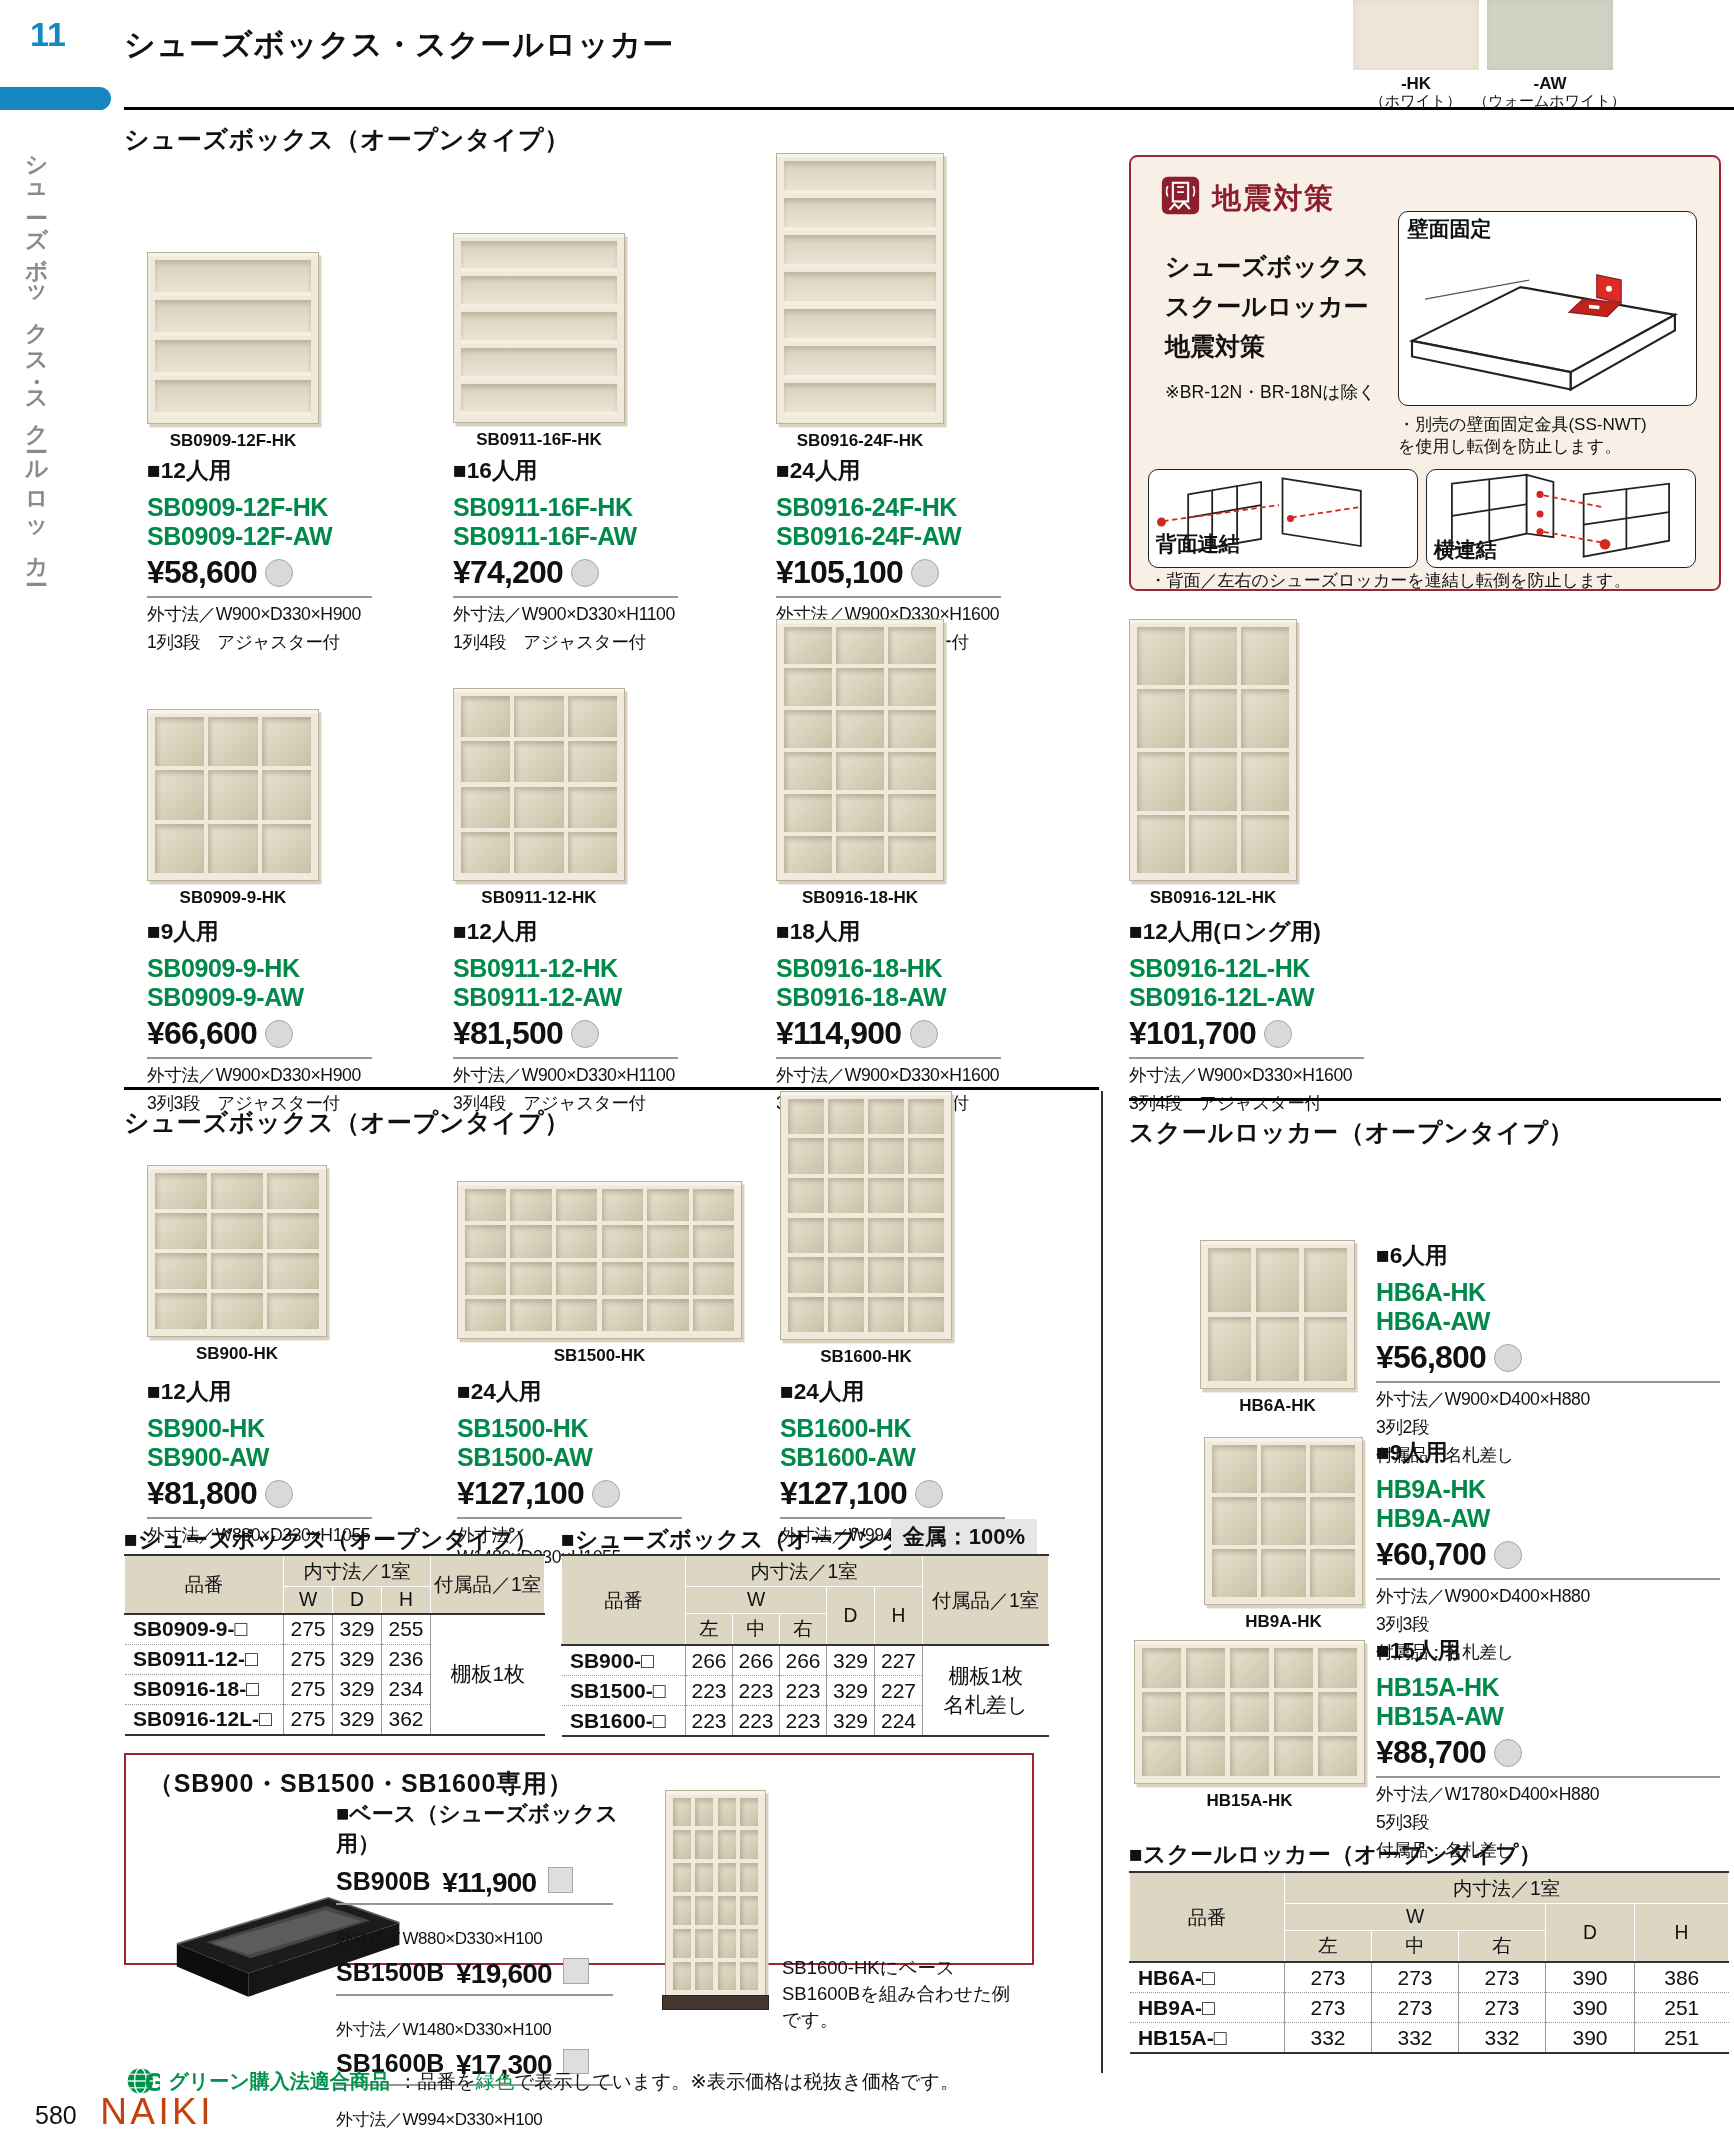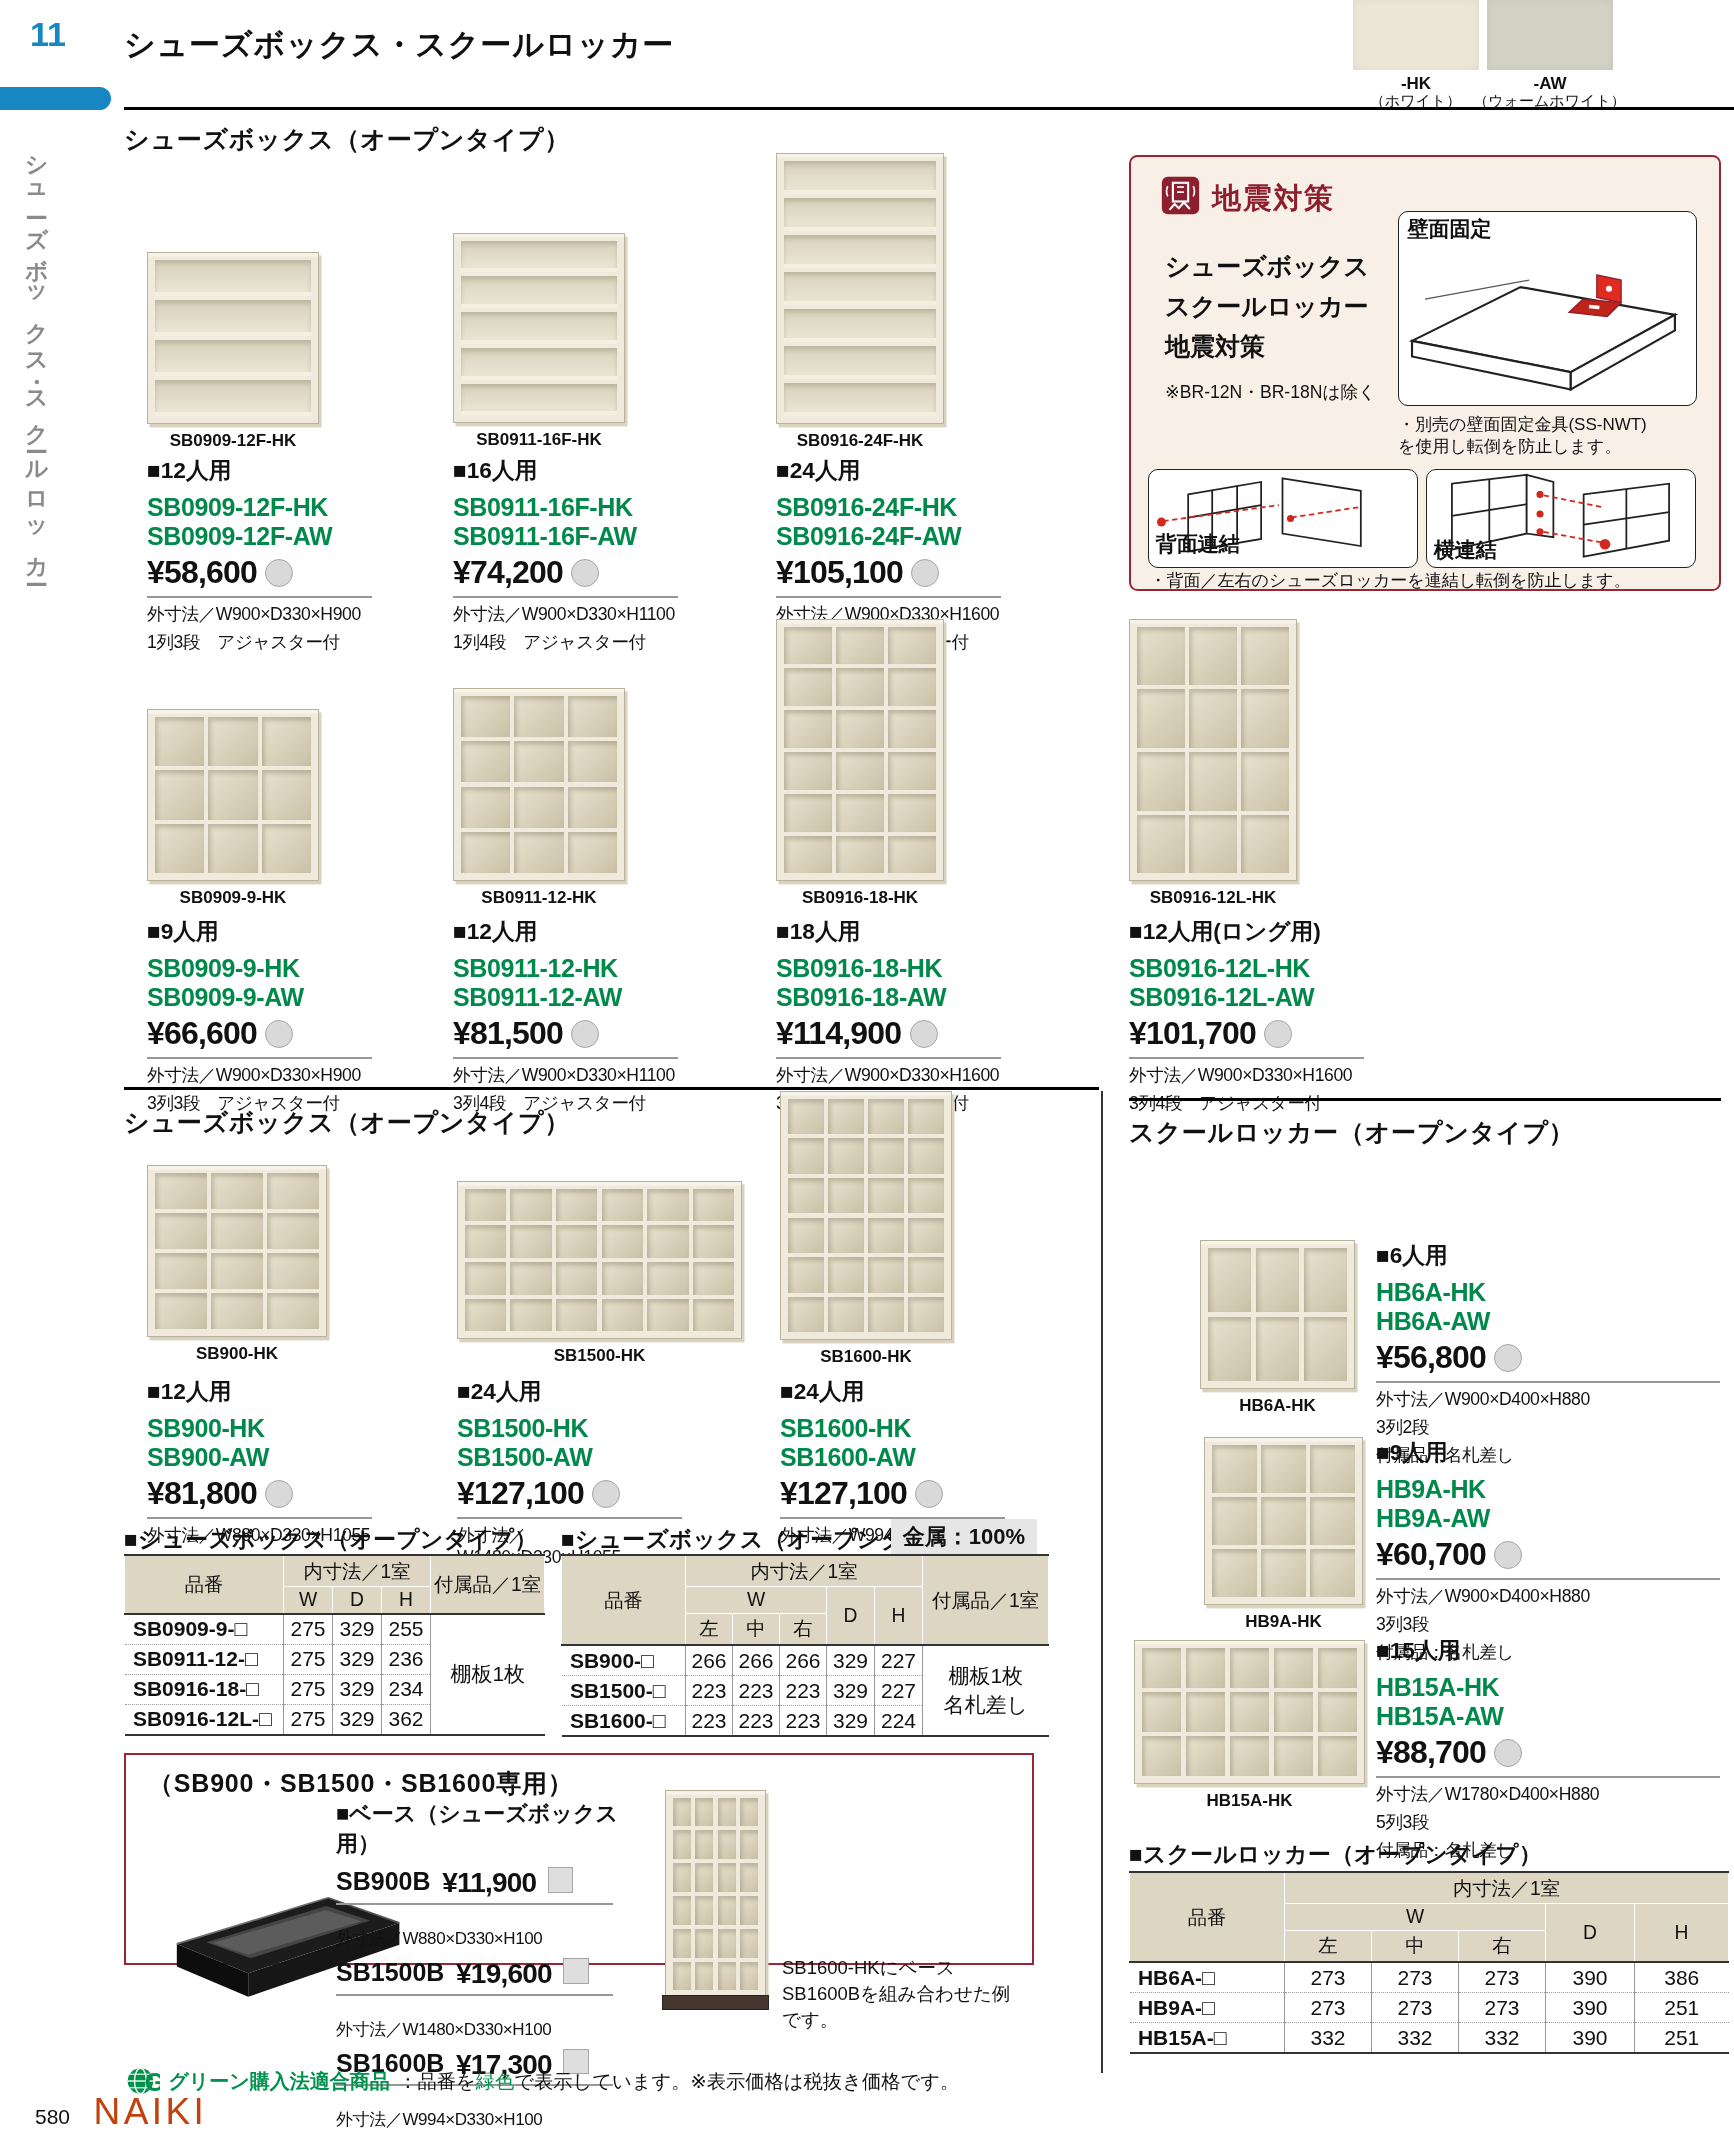--- a/index.html
+++ b/index.html
@@ -71,21 +71,21 @@
   .bcode{font-size:25px;font-weight:bold}
   .bprice{font-size:28px;font-weight:bold;letter-spacing:-0.8px}
   .bdims{font-size:17px;margin-top:22px;letter-spacing:-0.4px}
   .bcap{font-size:18.5px;line-height:1.4}
 
   
   .fnote{display:flex;align-items:center;gap:8.4px}
   .fgreen{font-size:20px;font-weight:bold;color:#00914c}
   .fblack{font-size:19.3px}
   .gword{color:#00914c}
-  .fpage{font-size:21px}
+  .fpage{font-size:25px}
   .fbrand{font-size:37px;color:#c2410c;letter-spacing:3.4px}
 
   .vline{background:#333}
 </style>
 </head>
 <body>
 
 <div class="page">
 
   <div class="abs pagenum" style="left:30px;top:15px">11</div>

